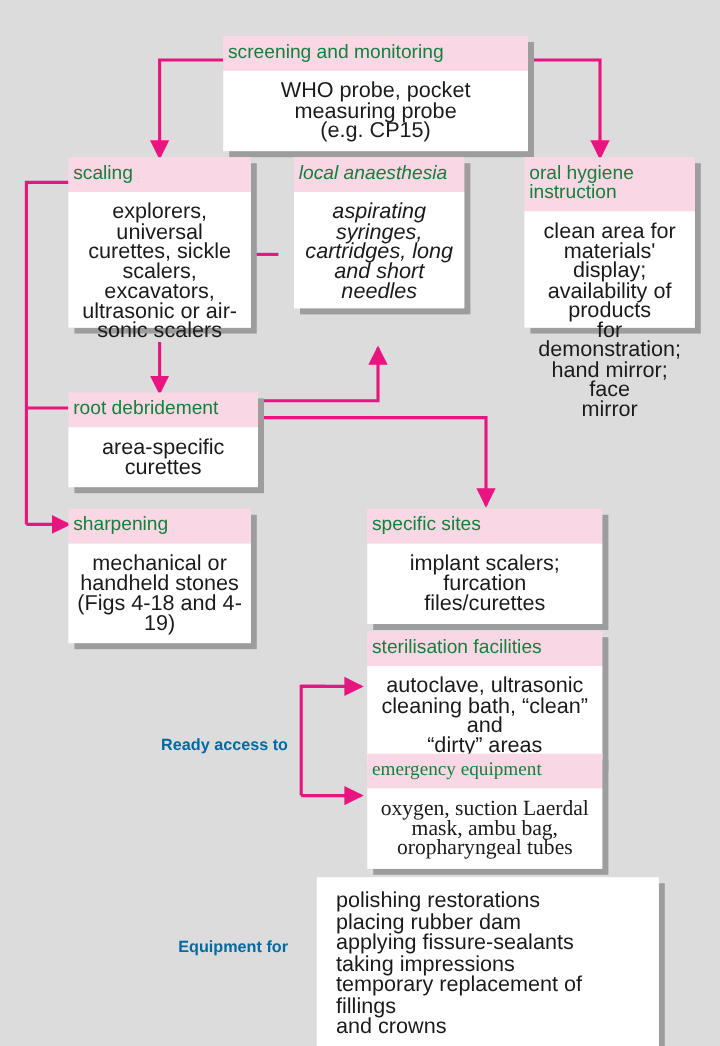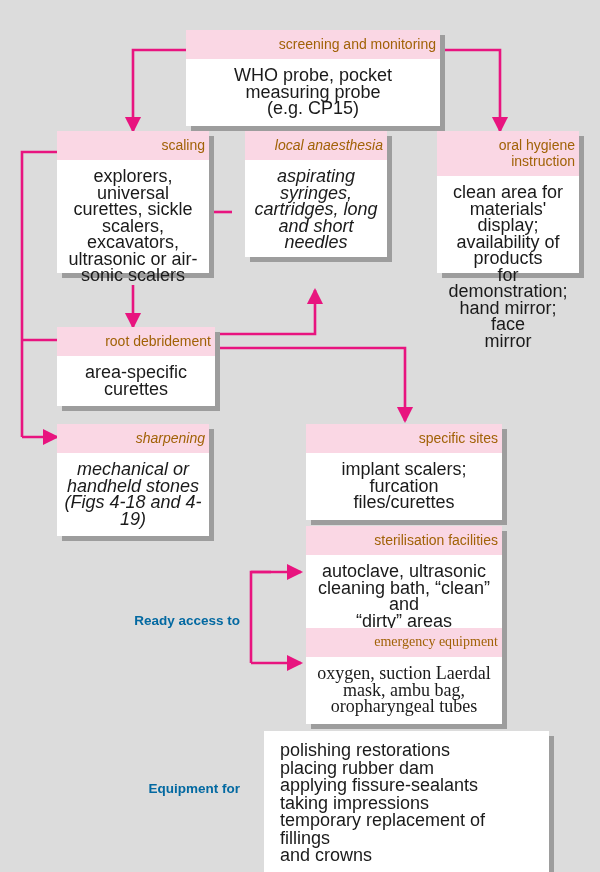--- a/index.html
+++ b/index.html
@@ -29,23 +29,23 @@
     z-index: 1;
   }
   .node {
     position: absolute;
     box-sizing: border-box;
     z-index: 2;
     box-shadow: 5px 5px 0 0 #9d9d9d;
   }
   .node .hdr {
     background: #fad7e4;
-    color: #a16207;
-    text-align: right;
-    font-size: 14px;
+    color: #15803d;
+    text-align: left;
+    font-size: 16px;
     line-height: 16px;
     padding: 6px 4px 7px 4px;
     box-sizing: border-box;
   }
   .node .body {
     background: #ffffff;
     color: #1a1a1a;
     text-align: center;
     font-size: 18px;
     line-height: 16.5px;
@@ -135,21 +135,21 @@
 hand mirror; face
 mirror</div>
   </div>
 
   <div class="node" style="left:57px; top:327px; width:158px;">
     <div class="hdr">root debridement</div>
     <div class="body">area-specific
 curettes</div>
   </div>
 
-  <div class="node" style="left:57px; top:424px; width:152px;font-style:italic;">
+  <div class="node" style="left:57px; top:424px; width:152px;">
     <div class="hdr">sharpening</div>
     <div class="body">mechanical or
 handheld stones
 (Figs 4-18 and 4-19)</div>
   </div>
 
   <div class="node" style="left:306px; top:424px; width:196px;">
     <div class="hdr">specific sites</div>
     <div class="body">implant scalers; furcation
 files/curettes</div>

